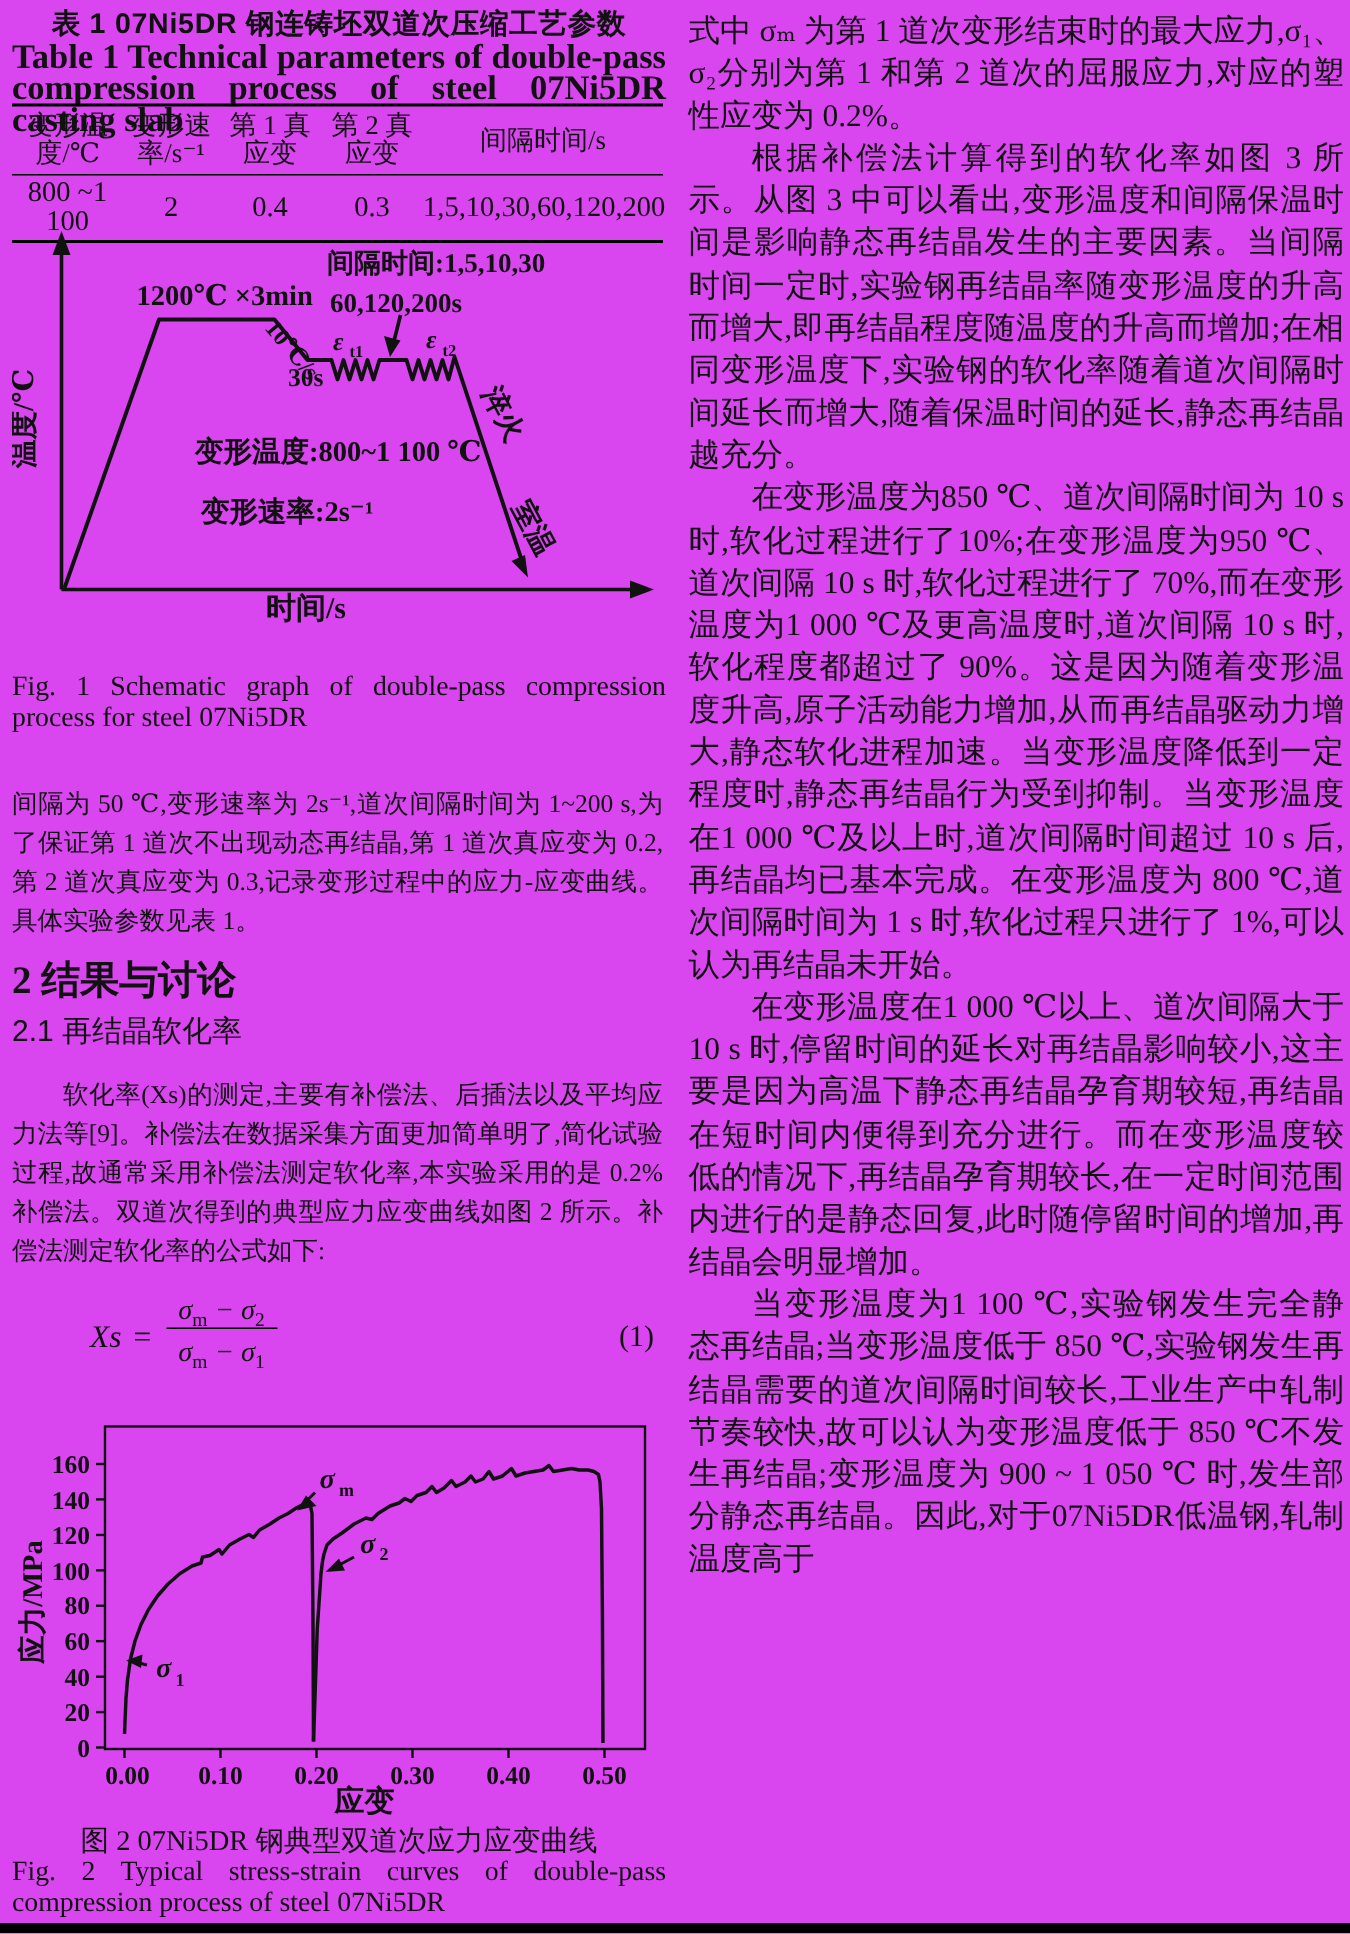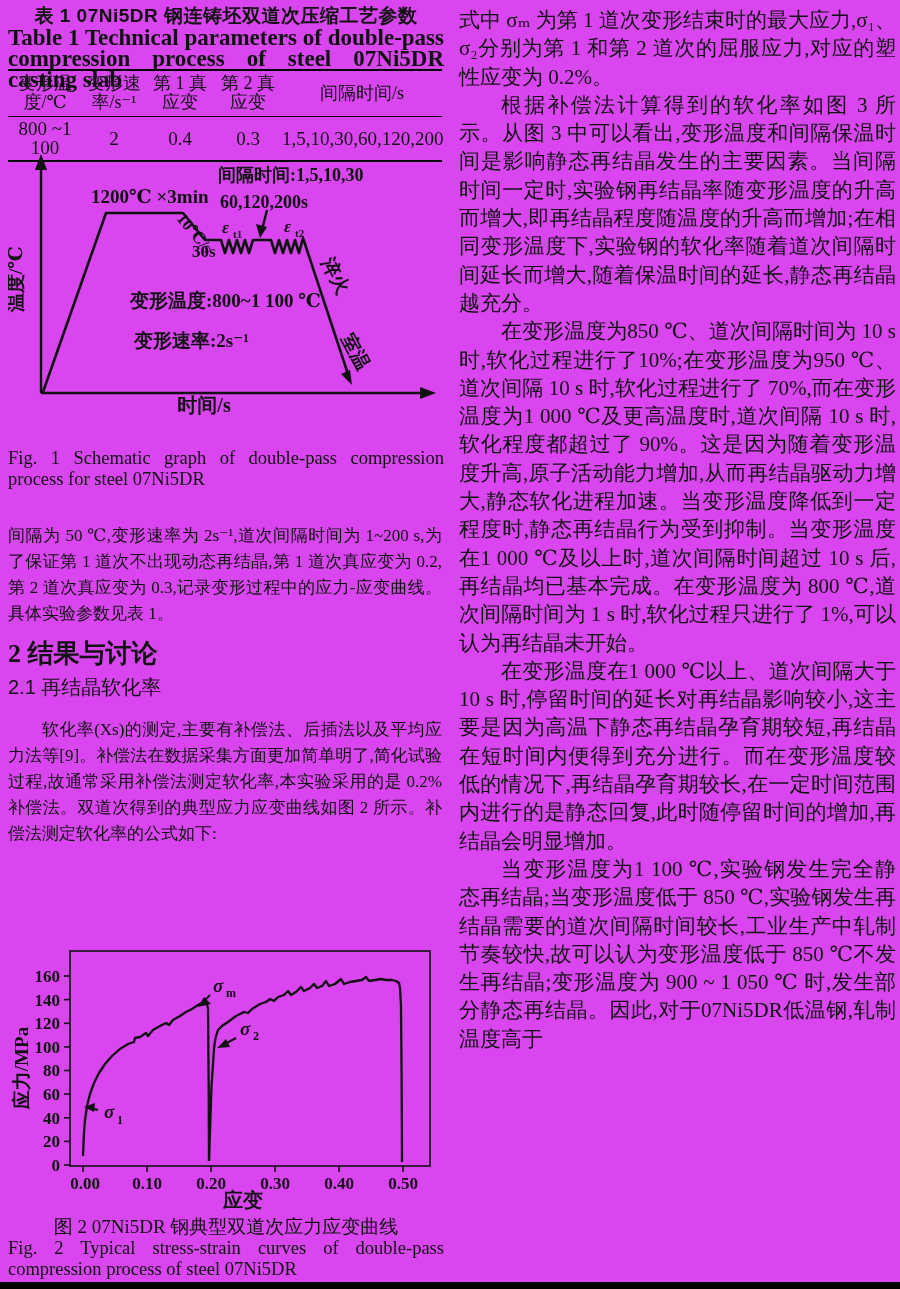--- a/index.html
+++ b/index.html
@@ -111,20 +111,37 @@
 
     <div class="abs cap-en" style="top:448px">Fig. 1   Schematic graph of double-pass compression process for steel 07Ni5DR</div>
 
     <p class="abs body-l" style="top:506px">间隔为 50 ℃,变形速率为 2s⁻¹,道次间隔时间为 1~200 s,为了保证第 1 道次不出现动态再结晶,第 1 道次真应变为 0.2,第 2 道次真应变为 0.3,记录变形过程中的应力-应变曲线。具体实验参数见表 1。</p>
 
     <div class="abs h2x" style="top:636px">2   结果与讨论</div>
     <div class="abs h21x" style="top:674px">2.1   再结晶软化率</div>
 
     <p class="abs body-l indent" style="top:700px">软化率(Xs)的测定,主要有补偿法、后插法以及平均应力法等[9]。补偿法在数据采集方面更加简单明了,简化试验过程,故通常采用补偿法测定软化率,本实验采用的是 0.2% 补偿法。双道次得到的典型应力应变曲线如图 2 所示。补偿法测定软化率的公式如下:</p>
 
+    <div class="abs formula">
+      <span class="lhs">Xs</span>
+      <span class="eq">=</span>
+      <span class="frac">
+        <span class="num">
+          <span>σ</span><sub>m</sub>
+          <span>−</span>
+          <span>σ</span><sub>2</sub>
+        </span><br>
+        <span class="den">
+          <span>σ</span><sub>m</sub>
+          <span>−</span>
+          <span>σ</span><sub>1</sub>
+        </span>
+      </span>
+      <span class="eqnum">(1)</span>
+    </div>
 
     <svg class="abs figsvg" style="top:936px" width="440" height="274" viewBox="0 0 440 274">
       <rect x="62" y="15" width="360" height="215" fill="none" stroke="#111" stroke-width="1.6"></rect>
 
       <g stroke="#111" stroke-width="1.6">
         <line x1="56" y1="229" x2="62" y2="229"></line>
           <line x1="56" y1="205.4" x2="62" y2="205.4"></line>
         <line x1="56" y1="181.8" x2="62" y2="181.8"></line>
           <line x1="56" y1="158.1" x2="62" y2="158.1"></line>
         <line x1="56" y1="134.5" x2="62" y2="134.5"></line>

